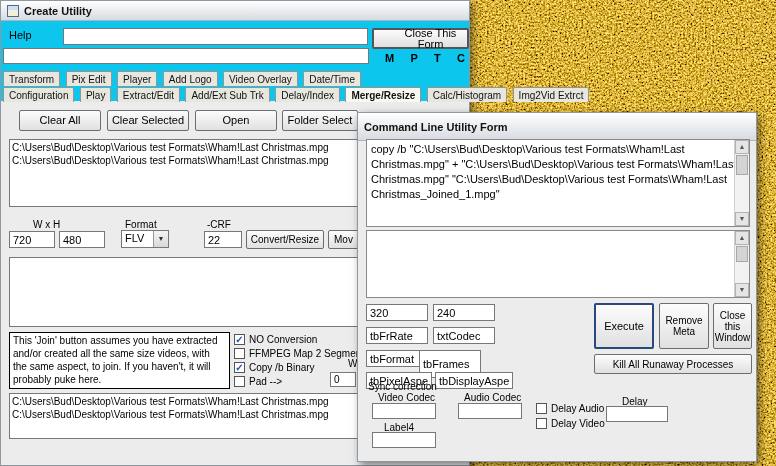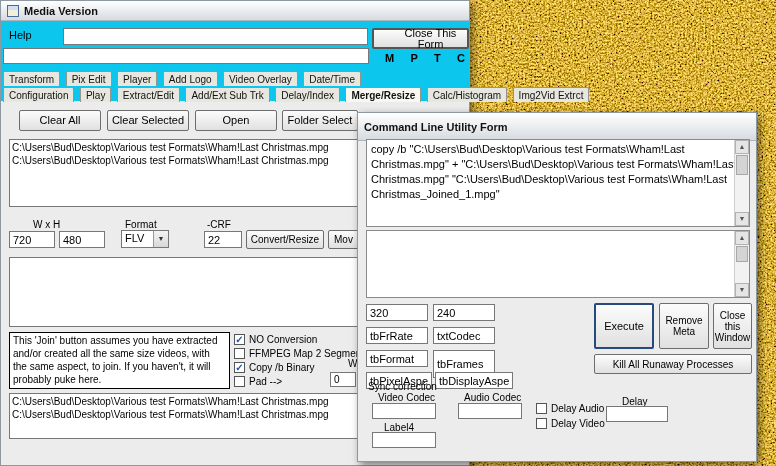--- a/index.html
+++ b/index.html
@@ -69,21 +69,21 @@
       <feColorMatrix type="matrix" values="2.0 0.3 0 0 -0.45  1.5 0.2 0 0 -0.40  0.5 0.1 0 0 -0.25  0 0 0 0 1"></feColorMatrix>
     </filter>
     <rect width="776" height="466" fill="#2a2008"></rect>
     <rect width="776" height="466" filter="url(#goldnoise)"></rect>
   </svg>
 
   <div class="window" style="left:0;top:0;width:470px;height:466px;">
 
     <div class="titlebar">
       <span class="app-icon"></span>
-      <span class="title">Media Version</span>
+      <span class="title">Create Utility</span>
     </div>
 
     <div class="cyan-panel">
       <span class="label" style="left:8px;top:8px;font-size:11px;">Help</span>
       <input class="textbox" style="left: 62px; top: 7px; width: 305px; height: 17px;" value="">
       <button class="btn" style="left:371px;top:7px;width:97px;height:21px;border-width:2px;border-color:#555;padding-left:20px;">Close This Form</button>
       <input class="textbox" style="left: 2px; top: 27px; width: 366px; height: 16px;" value="">
       <div style="position:absolute;left:384px;top:31px;width:80px;display:flex;justify-content:space-between;font-size:11px;font-weight:bold;color:#000;">
         <span>M</span>
         <span>P</span>
@@ -190,21 +190,21 @@
         <div class="sthumb" style="top:15px;height:16px;"></div>
         <div class="sbtn down">▼</div>
       </div>
     </div>
 
     <input class="textbox" style="left: 8px; top: 191px; width: 62px; height: 17px;" value="320">
     <input class="textbox" style="left: 75px; top: 191px; width: 62px; height: 17px;" value="240">
     <input class="textbox" style="left: 8px; top: 214px; width: 62px; height: 17px;" value="tbFrRate">
     <input class="textbox" style="left: 75px; top: 214px; width: 62px; height: 17px;" value="txtCodec">
     <input class="textbox" style="left: 8px; top: 237px; width: 62px; height: 17px;" value="tbFormat">
-    <input class="textbox" style="left: 75px; top: 237px; width: 62px; height: 28px;" value="tbFrames">
+    <input class="textbox" style="left: 61px; top: 237px; width: 62px; height: 28px;" value="tbFrames">
     <input class="textbox" style="left: 8px; top: 259px; width: 66px; height: 17px;" value="tbPixelAspec">
     <input class="textbox" style="left: 77px; top: 259px; width: 78px; height: 17px;" value="tbDisplayAspect">
 
     <button class="btn focused" style="left:236px;top:190px;width:60px;height:46px;">Execute</button>
     <button class="btn" style="left:301px;top:190px;width:50px;height:46px;font-size:10px;white-space:normal;padding:2px;">Remove Meta</button>
     <button class="btn" style="left:355px;top:190px;width:39px;height:46px;font-size:10px;white-space:normal;padding:2px;">Close this Window</button>
     <button class="btn" style="left:236px;top:241px;width:158px;height:20px;font-size:10px;">Kill All Runaway Processes</button>
 
     <span class="label" style="left:10px;top:268px;">Sync correction</span>
 

